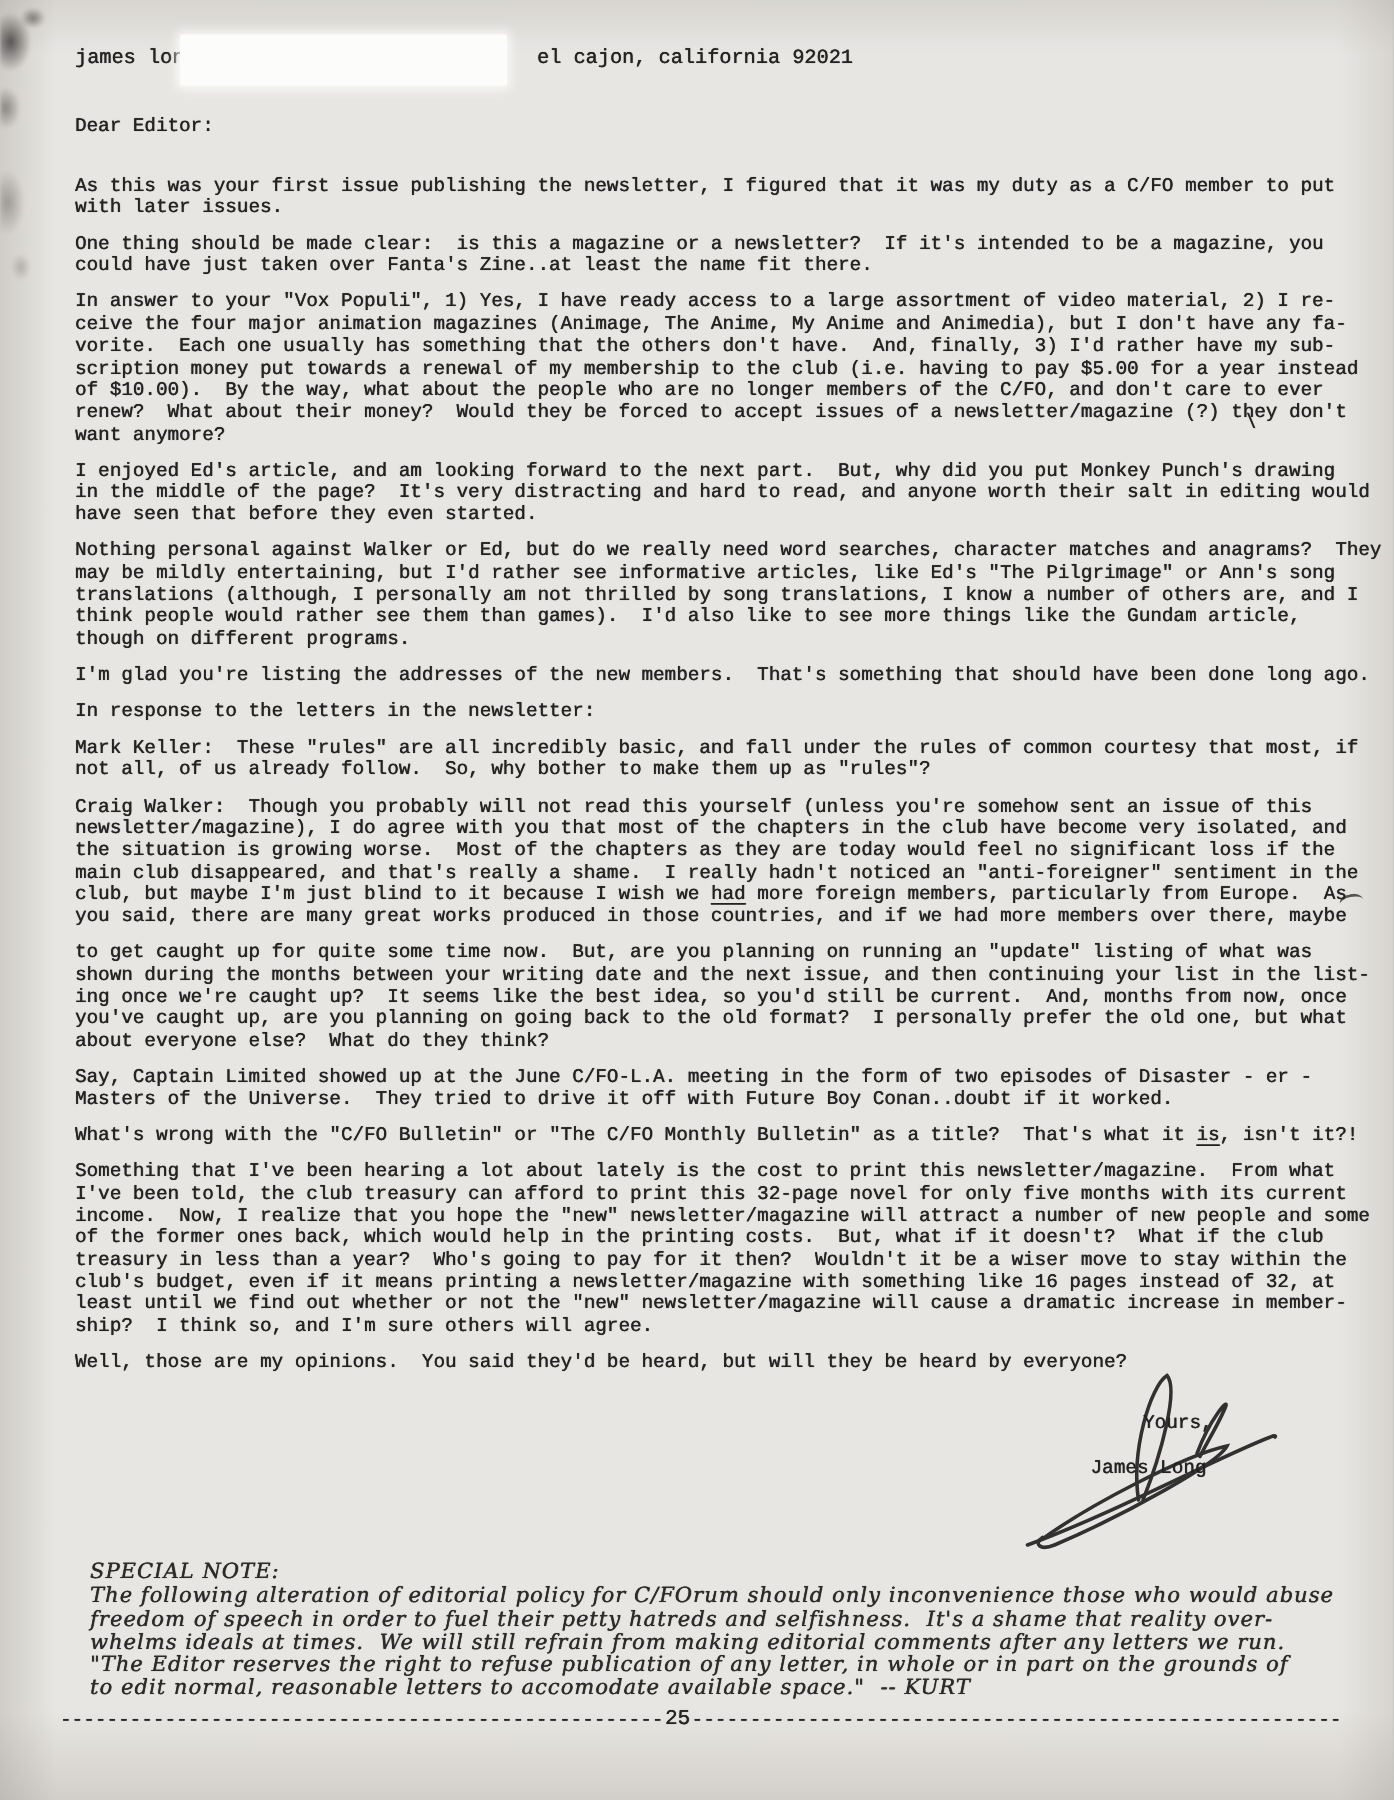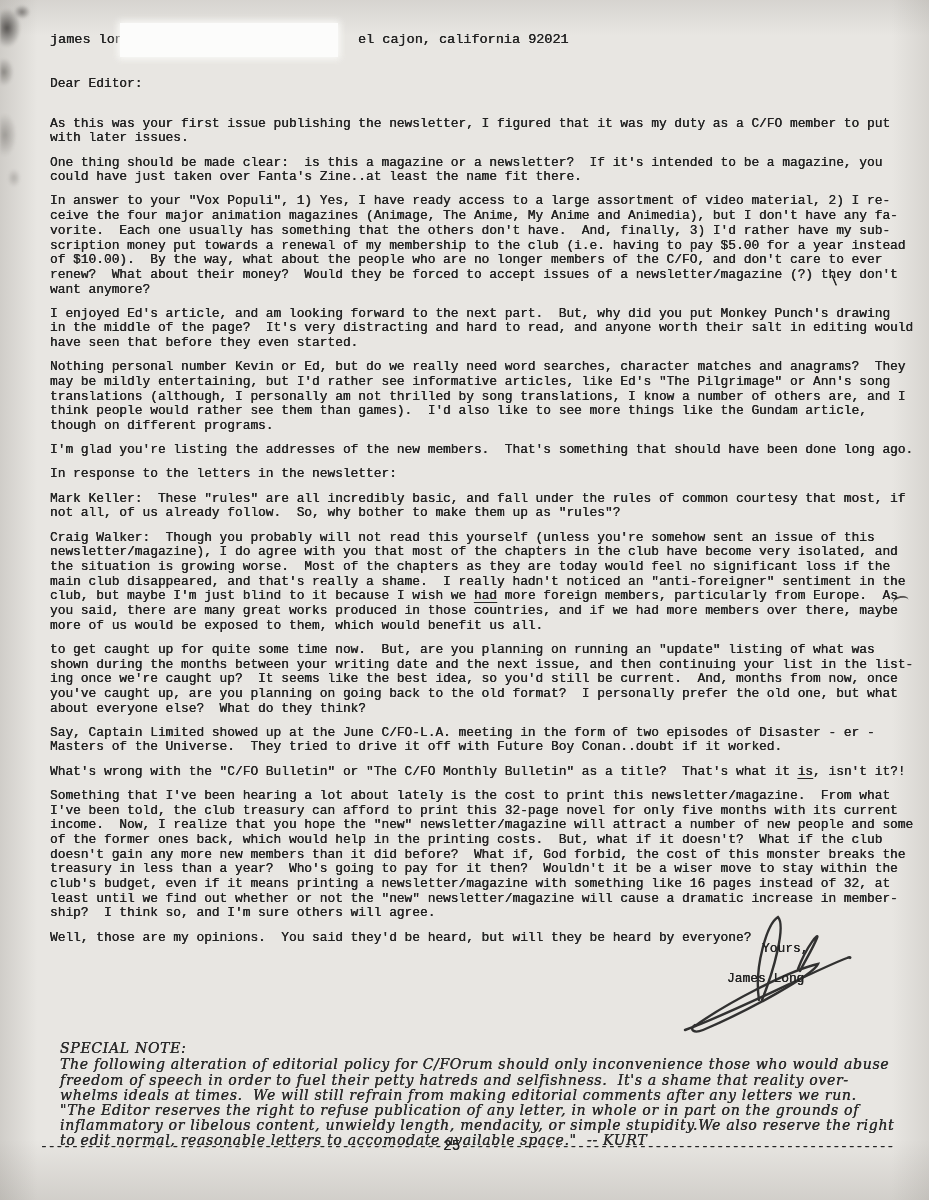--- a/index.html
+++ b/index.html
@@ -88,21 +88,21 @@
           <div class="tline">of $10.00).  By the way, what about the people who are no longer members of the C/FO, and don't care to ever</div>
           <div class="tline">renew?  What about their money?  Would they be forced to accept issues of a newsletter/magazine (?) they don't</div>
           <div class="tline">want anymore?</div>
         </div>
       <div class="para">
           <div class="tline">I enjoyed Ed's article, and am looking forward to the next part.  But, why did you put Monkey Punch's drawing</div>
           <div class="tline">in the middle of the page?  It's very distracting and hard to read, and anyone worth their salt in editing would</div>
           <div class="tline">have seen that before they even started.</div>
         </div>
       <div class="para">
-          <div class="tline">Nothing personal number Kevin or Ed, but do we really need word searches, character matches and anagrams?  They</div>
+          <div class="tline">Nothing personal against Walker or Ed, but do we really need word searches, character matches and anagrams?  They</div>
           <div class="tline">may be mildly entertaining, but I'd rather see informative articles, like Ed's "The Pilgrimage" or Ann's song</div>
           <div class="tline">translations (although, I personally am not thrilled by song translations, I know a number of others are, and I</div>
           <div class="tline">think people would rather see them than games).  I'd also like to see more things like the Gundam article,</div>
           <div class="tline">though on different programs.</div>
         </div>
       <div class="para">
           <div class="tline">I'm glad you're listing the addresses of the new members.  That's something that should have been done long ago.</div>
         </div>
       <div class="para">
           <div class="tline">In response to the letters in the newsletter:</div>
@@ -111,42 +111,40 @@
           <div class="tline">Mark Keller:  These "rules" are all incredibly basic, and fall under the rules of common courtesy that most, if</div>
           <div class="tline">not all, of us already follow.  So, why bother to make them up as "rules"?</div>
         </div>
       <div class="para">
           <div class="tline">Craig Walker:  Though you probably will not read this yourself (unless you're somehow sent an issue of this</div>
           <div class="tline">newsletter/magazine), I do agree with you that most of the chapters in the club have become very isolated, and</div>
           <div class="tline">the situation is growing worse.  Most of the chapters as they are today would feel no significant loss if the</div>
           <div class="tline">main club disappeared, and that's really a shame.  I really hadn't noticed an "anti-foreigner" sentiment in the</div>
           <div class="tline"><span>club, but maybe I'm just blind to it because I wish we </span><span class="uline">had</span><span> more foreign members, particularly from Europe.  As</span></div>
           <div class="tline">you said, there are many great works produced in those countries, and if we had more members over there, maybe</div>
-          <div class="tline">more of us would be exposed to them, which would benefit us all.</div>
         </div>
       <div class="para">
           <div class="tline">to get caught up for quite some time now.  But, are you planning on running an "update" listing of what was</div>
           <div class="tline">shown during the months between your writing date and the next issue, and then continuing your list in the list-</div>
           <div class="tline">ing once we're caught up?  It seems like the best idea, so you'd still be current.  And, months from now, once</div>
           <div class="tline">you've caught up, are you planning on going back to the old format?  I personally prefer the old one, but what</div>
           <div class="tline">about everyone else?  What do they think?</div>
         </div>
       <div class="para">
           <div class="tline">Say, Captain Limited showed up at the June C/FO-L.A. meeting in the form of two episodes of Disaster - er -</div>
           <div class="tline">Masters of the Universe.  They tried to drive it off with Future Boy Conan..doubt if it worked.</div>
         </div>
       <div class="para">
           <div class="tline"><span>What's wrong with the "C/FO Bulletin" or "The C/FO Monthly Bulletin" as a title?  That's what it </span><span class="uline">is</span><span>, isn't it?!</span></div>
         </div>
       <div class="para">
           <div class="tline">Something that I've been hearing a lot about lately is the cost to print this newsletter/magazine.  From what</div>
           <div class="tline">I've been told, the club treasury can afford to print this 32-page novel for only five months with its current</div>
           <div class="tline">income.  Now, I realize that you hope the "new" newsletter/magazine will attract a number of new people and some</div>
           <div class="tline">of the former ones back, which would help in the printing costs.  But, what if it doesn't?  What if the club</div>
-          <div class="tline">doesn't gain any more new members than it did before?  What if, God forbid, the cost of this monster breaks the</div>
           <div class="tline">treasury in less than a year?  Who's going to pay for it then?  Wouldn't it be a wiser move to stay within the</div>
           <div class="tline">club's budget, even if it means printing a newsletter/magazine with something like 16 pages instead of 32, at</div>
           <div class="tline">least until we find out whether or not the "new" newsletter/magazine will cause a dramatic increase in member-</div>
           <div class="tline">ship?  I think so, and I'm sure others will agree.</div>
         </div>
       <div class="para">
           <div class="tline">Well, those are my opinions.  You said they'd be heard, but will they be heard by everyone?</div>
         </div>
     </div>
   </div>
@@ -162,21 +160,20 @@
     </svg>
   </div>
 
   <div class="special-note typed">
     <div class="note-title">SPECIAL NOTE:</div>
     <div>
         <div class="tline">The following alteration of editorial policy for C/FOrum should only inconvenience those who would abuse</div>
         <div class="tline">freedom of speech in order to fuel their petty hatreds and selfishness.  It's a shame that reality over-</div>
         <div class="tline">whelms ideals at times.  We will still refrain from making editorial comments after any letters we run.</div>
         <div class="tline">"The Editor reserves the right to refuse publication of any letter, in whole or in part on the grounds of</div>
-        <div class="tline">inflammatory or libelous content, unwieldy length, mendacity, or simple stupidity.We also reserve the right</div>
         <div class="tline">to edit normal, reasonable letters to accomodate available space."  -- KURT</div>
       </div>
   </div>
 
   <div class="footer-line">
     <span>----------------------------------------------------</span>
     <span class="footer-num">25</span>
     <span>--------------------------------------------------------</span>
   </div>
 

